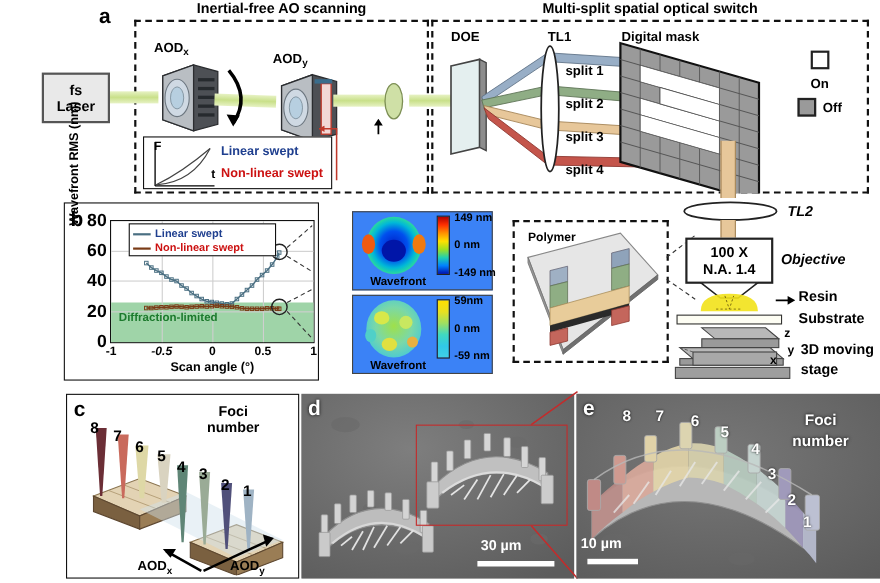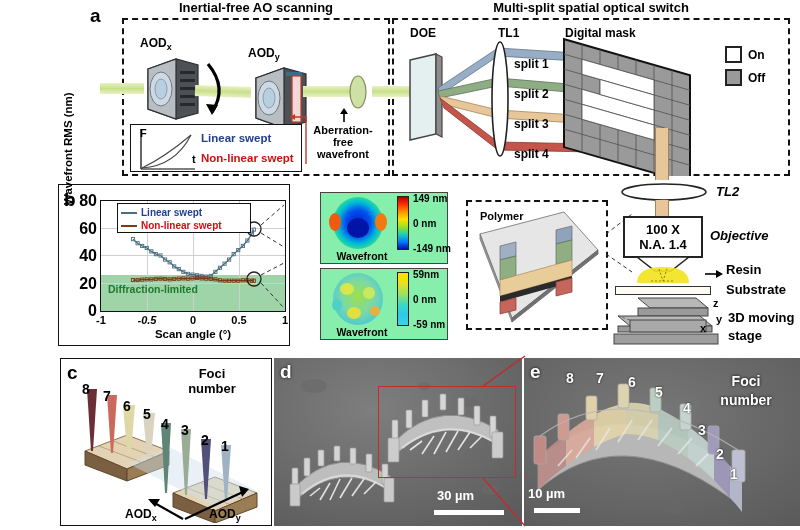--- a/index.html
+++ b/index.html
@@ -49,21 +49,21 @@
   }
   #xlabel { left:103px; top:328px; width:180px; text-align:center; font-size:11.5px; font-weight:bold; }
   #legendB {
     left:117px; top:203px; width:134px; height:30px;
     border:1px solid #111; background:#fff; padding:2px 3px;
     font-size:10px; font-weight:bold;
   }
   .legrow { display:flex; align-items:center; gap:4px; height:13px; }
   .legline { width:16px; height:0; border-top:2px solid #000; }
   
-  .wfbox { border:1.5px solid #444; background:#86efac; position:absolute; }
+  .wfbox { border:1.5px solid #444; background:#3b82f6; position:absolute; }
   .wfcap { position:absolute; bottom:1px; left:0; right:44px; text-align:center;
            font-size:10.5px; font-weight:bold; }
   .cbar { position:absolute; width:12px; border:1px solid #222; }
   .cbl { position:absolute; font-size:10px; font-weight:bold; white-space:nowrap;
          transform:translateY(-50%); }
   .rlabel { font-weight:bold; font-size:13px; }
   .objbox { position:absolute; border:2px solid #222; background:#fff;
             display:flex; flex-direction:column; align-items:center;
             justify-content:center; font-weight:bold; font-size:13px; line-height:15px; }
   
@@ -82,20 +82,26 @@
 <div class="abs" id="panelA">
 
   <div class="abs ttl" style="left:122px; top:0px; width:268px;">Inertial-free AO scanning</div>
   <div class="abs ttl" style="left:392px; top:0px; width:398px;">Multi-split spatial optical switch</div>
 
   <div class="abs panel-letter" style="left:90px; top:6px;">a</div>
 
   <div class="abs dashbox" id="aBoxLeft"></div>
   <div class="abs dashbox" id="aBoxRight"></div>
 
+  <div class="abs laserbox">
+    <span>
+      <span>fs</span><br>
+      <span>Laser</span>
+    </span>
+  </div>
 
   <div class="abs beam" style="left:100px; top:83px; width:44px; height:11px;"></div>
 
   <div class="abs" style="left:140px; top:55px; width:62px; height:68px;">
     <svg width="62" height="68" viewBox="0 0 62 68">
       <polygon points="8,14 36,4 58,10 58,58 36,64 8,54" fill="#4d5055" stroke="#2b2d30" stroke-width="1.2"></polygon>
       <polygon points="8,14 36,4 36,64 8,54" fill="#b9bec3" stroke="#2b2d30" stroke-width="1.2"></polygon>
       <ellipse cx="21" cy="34" rx="11" ry="17" fill="#cfd9e3" stroke="#6d7780" stroke-width="1"></ellipse>
       <ellipse cx="21" cy="34" rx="6" ry="10" fill="#b7cfe0" stroke="#7d8f9c" stroke-width="0.8"></ellipse>
       <rect x="40" y="16" width="15" height="3" fill="#262a2e"></rect>
@@ -144,25 +150,20 @@
   <div class="abs" style="left:347px; top:74px; width:22px; height:36px;">
     <svg width="22" height="36" viewBox="0 0 22 36">
       <ellipse cx="11" cy="18" rx="8" ry="16" fill="#cfe0a6" stroke="#7d8f55" stroke-width="1.2"></ellipse>
     </svg>
   </div>
   <div class="abs" style="left:336px; top:108px; width:16px; height:16px;">
     <svg width="16" height="16" viewBox="0 0 16 16">
       <line x1="8" y1="14" x2="8" y2="3" stroke="#000" stroke-width="1.6"></line>
       <polygon points="8,0 4,6 12,6" fill="#000"></polygon>
     </svg>
-  </div>
-  <div class="abs lblsm" style="left:306px; top:124px; width:74px; text-align:center; line-height:12px;">
-    <span>Aberration-</span><br>
-    <span>free</span><br>
-    <span>wavefront</span>
   </div>
 
   <div class="abs solidbox" style="left:130px; top:124px; width:172px; height:48px; background:#fff; border-width:1.5px;">
     <svg class="abs" style="left:4px; top:2px;" width="62" height="44" viewBox="0 0 62 44">
       <line x1="6" y1="2" x2="6" y2="42" stroke="#000" stroke-width="1.2"></line>
       <line x1="6" y1="42" x2="60" y2="42" stroke="#000" stroke-width="1.2"></line>
       <path d="M7,41 Q30,30 56,8" stroke="#444" stroke-width="1.1" fill="none"></path>
       <path d="M7,41 Q40,39 56,8" stroke="#444" stroke-width="1.1" fill="none"></path>
     </svg>
     <div class="abs" style="left:9px; top:2px; font-size:11px; font-weight:bold;">F</div>
@@ -226,21 +227,21 @@
       <g fill="#ffffff" stroke="#555" stroke-width="0.8">
         <rect x="22" y="19" width="72" height="15"></rect>
         <rect x="22" y="49" width="72" height="15"></rect>
         <rect x="22" y="64" width="72" height="15"></rect>
         <rect x="40" y="34" width="54" height="15"></rect>
       </g>
     </g>
   </svg>
 
   <div class="abs" style="left:725px; top:46px;">
-    <div style="display:flex; align-items:center; gap:6px; margin-bottom:6px;">
+    <div style="display:flex; align-items:center; gap:6px; margin-bottom:6px;flex-direction:column;">
       <span style="width:17px;height:17px;background:#fff;border:2px solid #222;display:inline-block;"></span>
       <span class="lbl">On</span>
     </div>
     <div style="display:flex; align-items:center; gap:6px;">
       <span style="width:17px;height:17px;background:#9a9a9a;border:2px solid #222;display:inline-block;"></span>
       <span class="lbl">Off</span>
     </div>
   </div>
 
   <div class="abs" style="left:655px; top:128px; width:14px; height:52px; background:#e7c79a; border-left:1px solid #a48457; border-right:1px solid #a48457;"></div>

